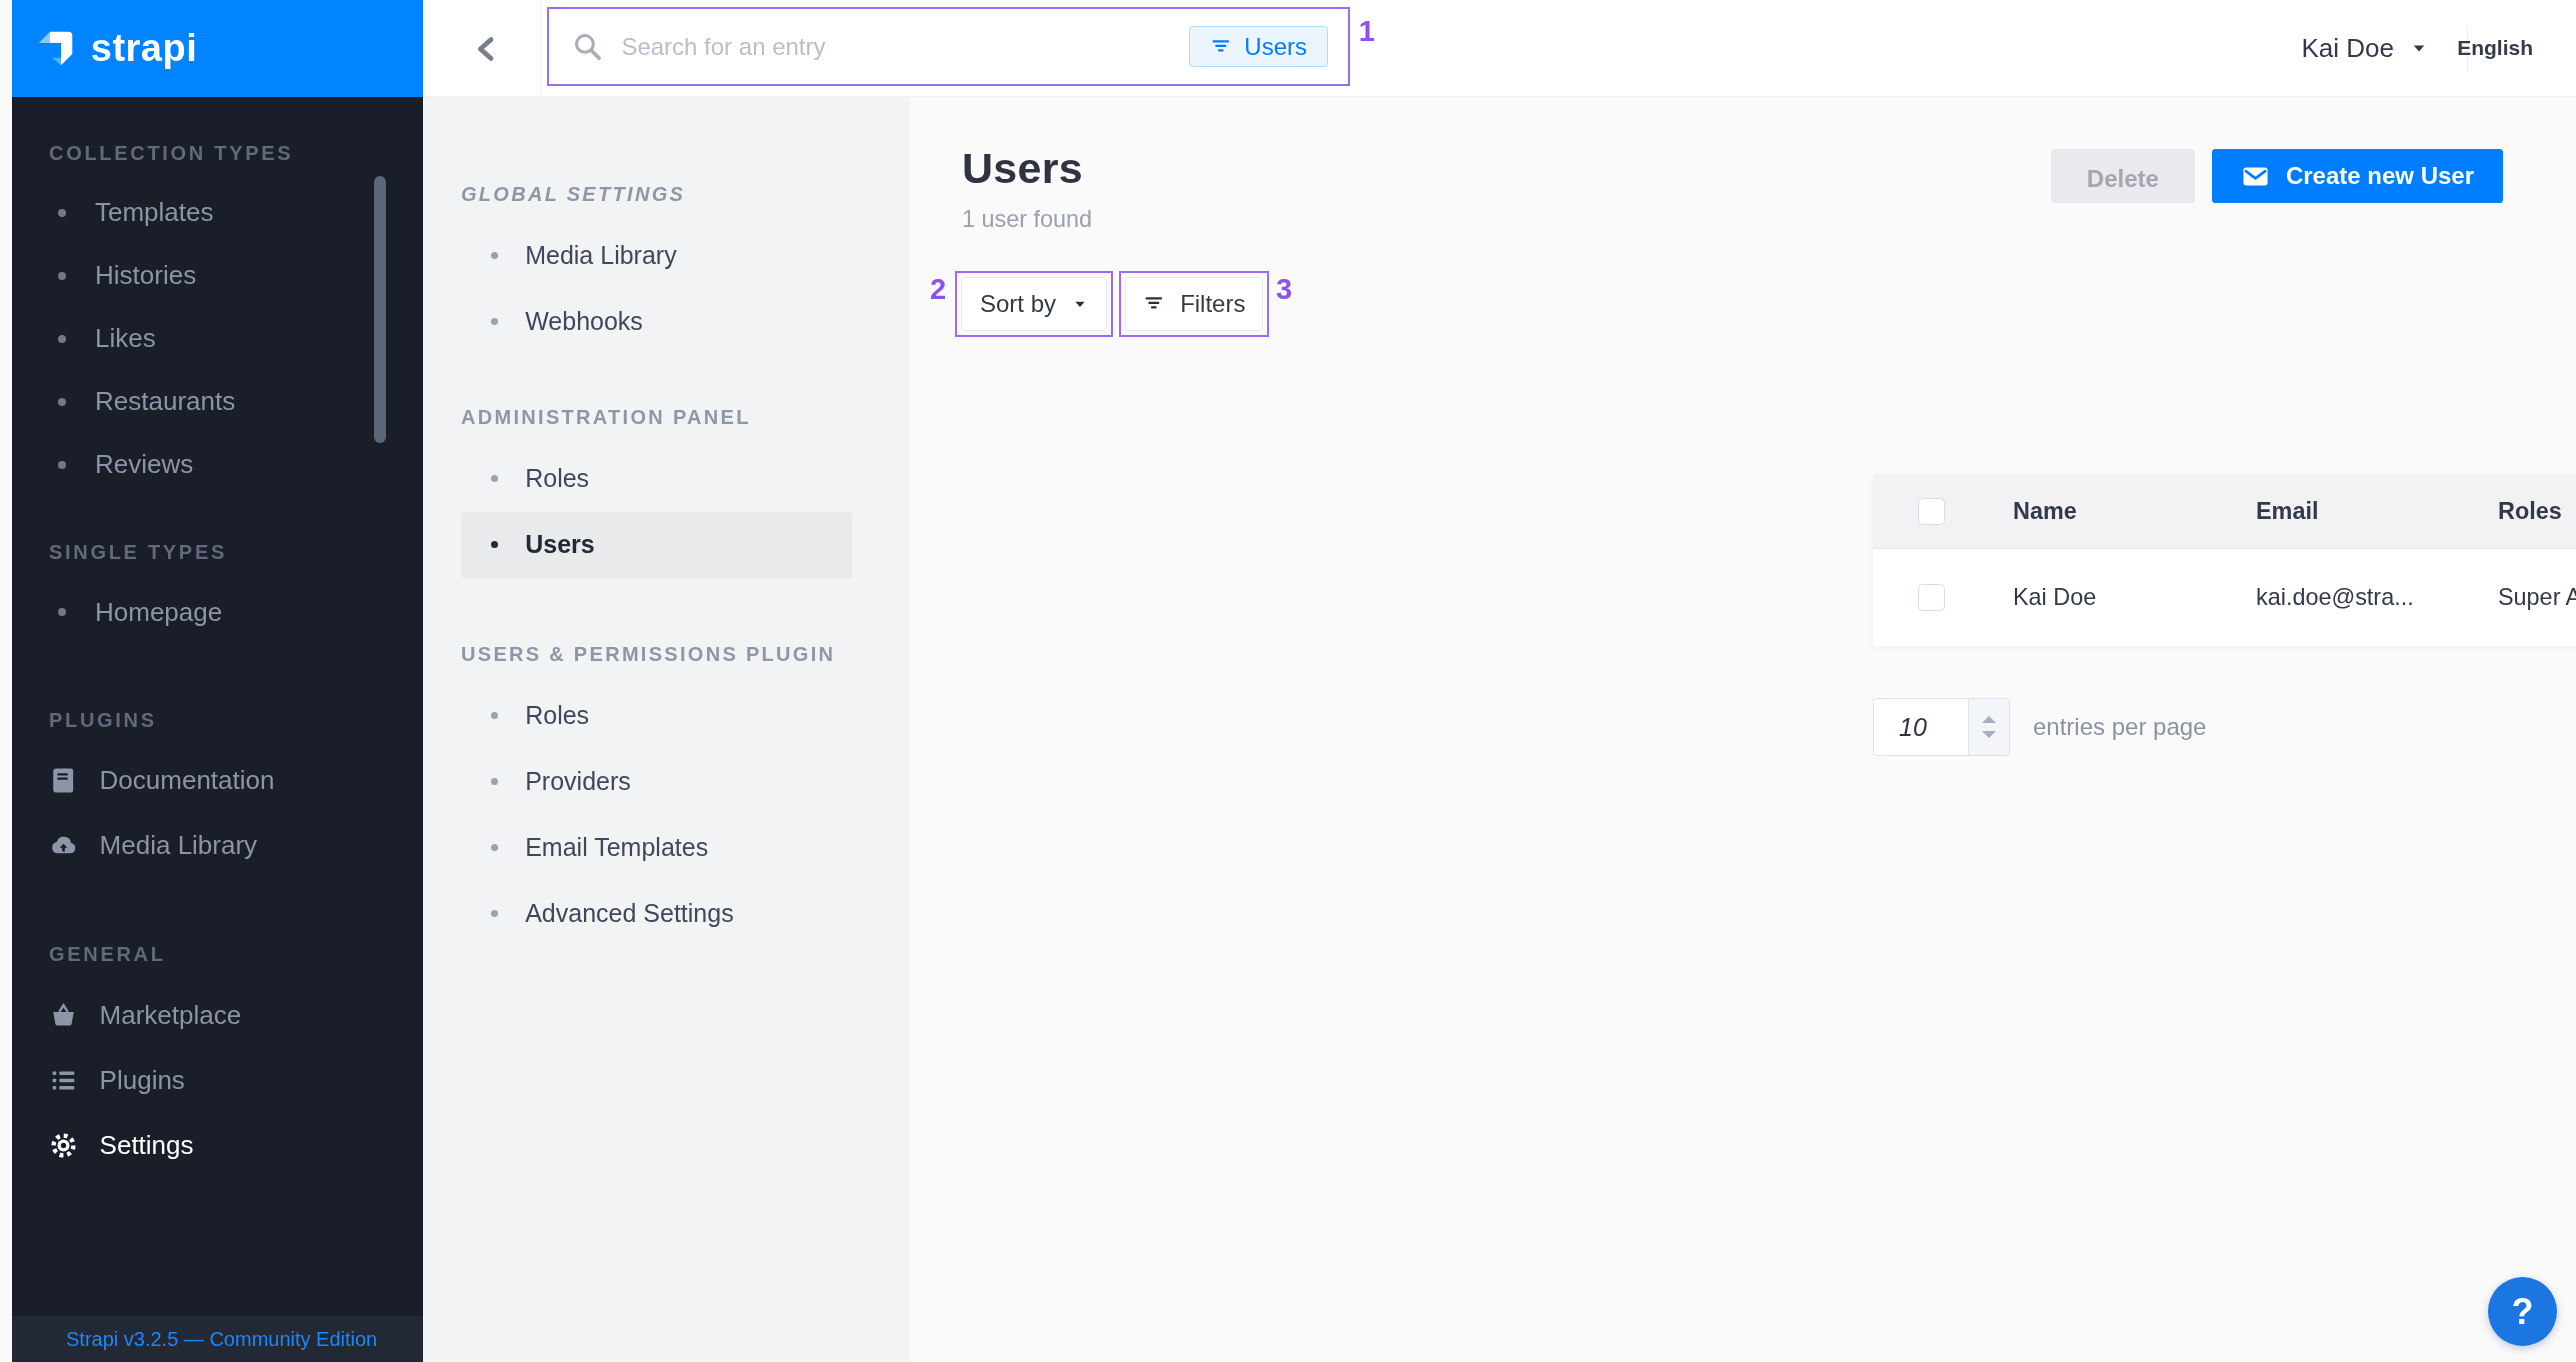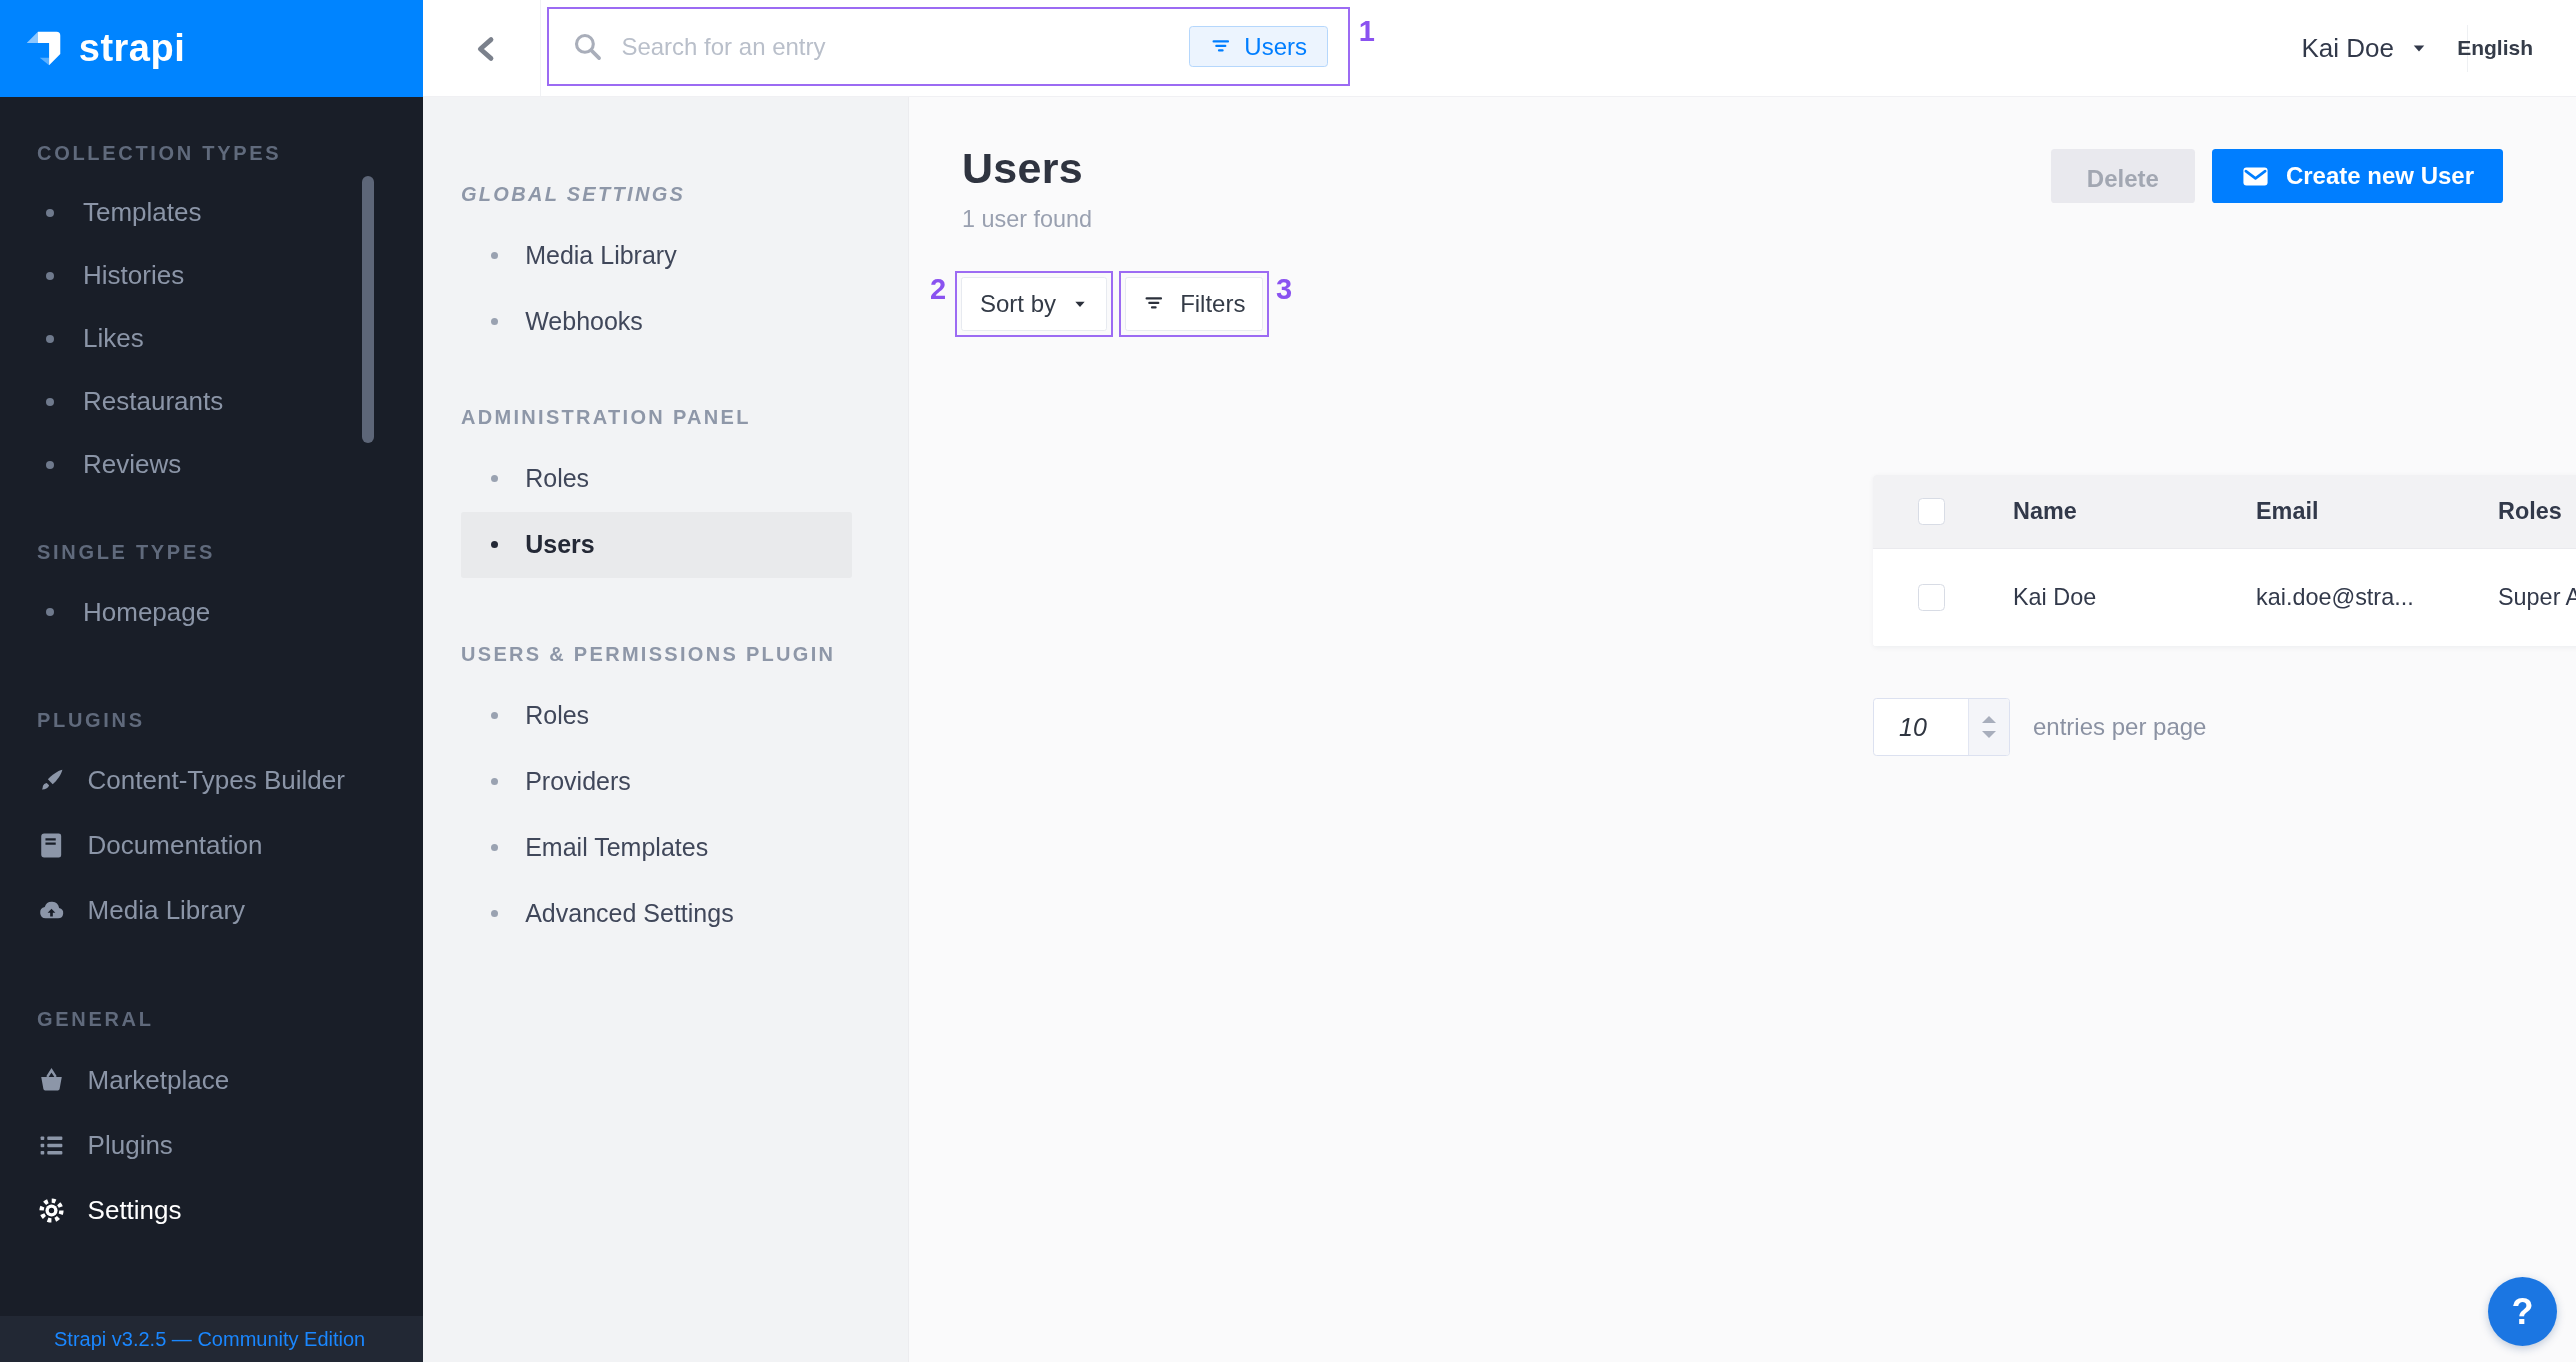--- a/index.html
+++ b/index.html
@@ -8,21 +8,21 @@
     font-family: "Liberation Sans", "DejaVu Sans", sans-serif;
     background: #fafafb;
     position: relative;
     overflow: hidden;
     color: #32394a;
   }
   svg { display: block; }
 
   
   .sidebar {
-    position: absolute; left: 0; top: 0; width: 505px; height: 1362px;
+    position: absolute; left: 12px; top: 0; width: 505px; height: 1362px;
     background: #191e28;
   }
   .logo-block {
     height: 97px; background: #0084ff;
     display: flex; align-items: center; padding-left: 23.4px; gap: 14.4px;
   }
   .logo-mark { width: 41px; height: 41px; }
   .logo-text { color: #fff; font-size: 38px; font-weight: 700; letter-spacing: 0.5px; }
 
   .nav { position: relative; padding-left: 12px; }
@@ -263,27 +263,20 @@
       </div>
       <div class="nav-item">
           <span class="dot"></span>
           <span>Homepage</span>
         </div>
     </div>
 
     <div class="nav-sec plug-sec">
       <div class="sec-head">
         <span class="sec-title">PLUGINS</span>
-      </div>
-      <div class="nav-item icon-item">
-        <svg class="itm-icon" viewBox="0 0 24 24" fill="currentColor">
-            <path d="M21 3c-4 .8-9 4.6-12 8l4 4c3.4-3 7.2-8 8-12z"></path>
-            <path d="M8 14l2 2c-.5 2-2.5 3.5-6 3.5.9-1 .6-2.3 1-3.2.4-1 1.4-1.9 3-2.3z"></path>
-          </svg>
-        <span>Content-Types Builder</span>
       </div>
       <div class="nav-item icon-item">
         <svg class="itm-icon" viewBox="0 0 24 24" fill="currentColor">
             <path fill-rule="evenodd" d="M6 2h12a2 2 0 0 1 2 2v16a2 2 0 0 1-2 2H6a2.5 2.5 0 0 1-2.5-2.5V4.5A2.5 2.5 0 0 1 6 2zm1 4h8.5v1.8H7V6zm0 3.6h8.5v1.8H7V9.6z"></path>
           </svg>
         <span>Documentation</span>
       </div>
       <div class="nav-item icon-item">
         <svg class="itm-icon" viewBox="0 0 24 24" fill="currentColor">
             <path fill-rule="evenodd" d="M7.2 18.5a4.7 4.7 0 0 1-.8-9.3A6.1 6.1 0 0 1 18.3 10a4.3 4.3 0 0 1-1 8.5H7.2zm4.8-8l-3.2 3.4h2.1v3h2.2v-3h2.1L12 10.5z"></path>

